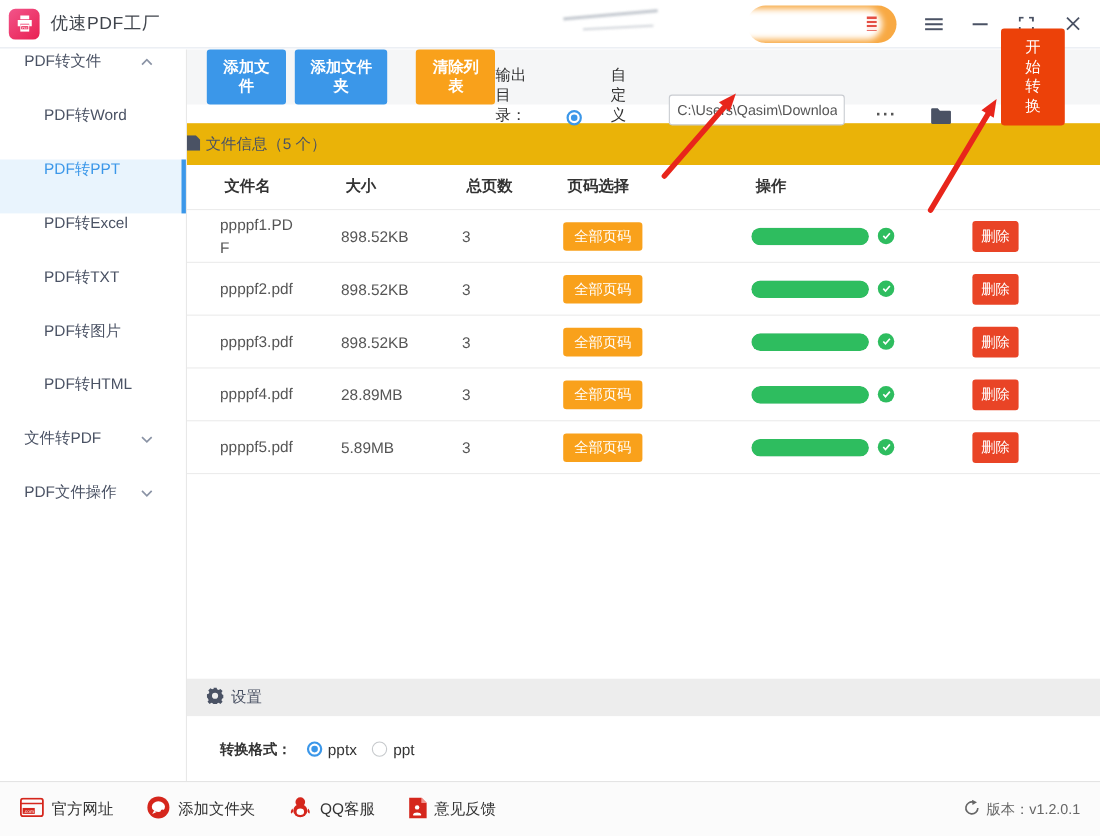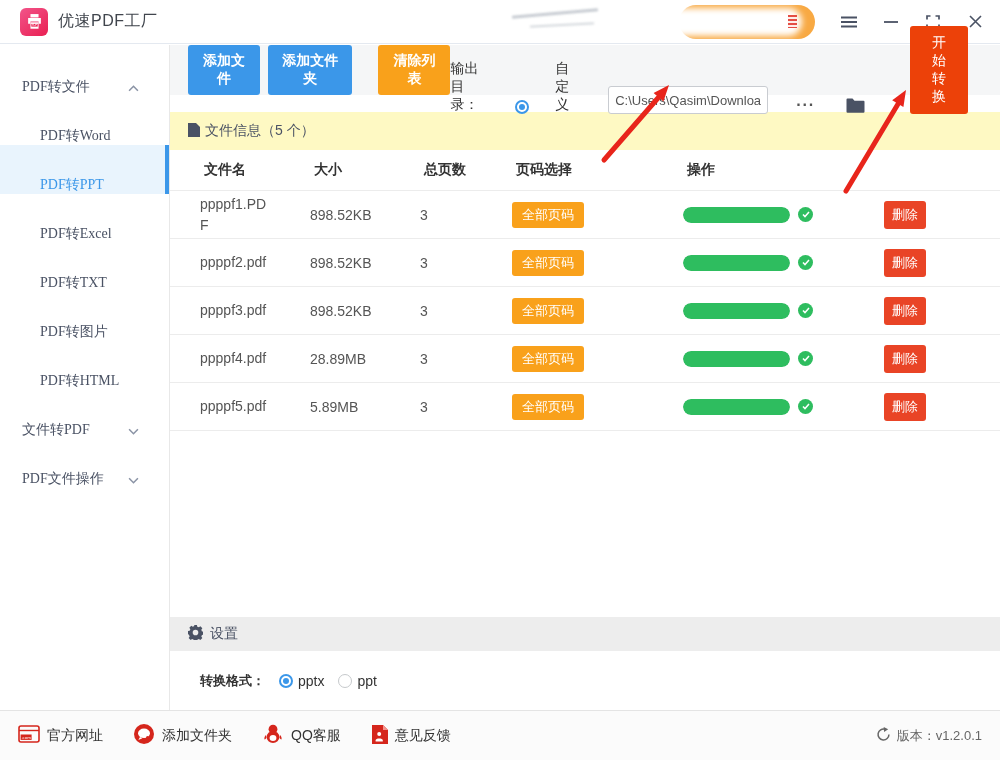--- a/index.html
+++ b/index.html
@@ -2,21 +2,21 @@
 <html><head>
 <meta charset="utf-8">
 <style>
   * { margin:0; padding:0; box-sizing:border-box; }
   html,body { background:#fff; }
   body { font-family:"Liberation Sans","DejaVu Sans",sans-serif; }
   .app { position:relative; width:1000px; height:760px; background:#fff; overflow:hidden; }
 
   
   .titlebar { position:absolute; top:0; left:0; width:1000px; height:44px; background:#fff;
-              border-bottom:1px solid #e4e9f0; display:flex; align-items:center; padding:0 14px 0 20px; }
+              border-bottom:1px solid #e4e9f0; display:flex; align-items:center; padding:0 14px 0 8px; }
   .logo { width:28px; height:28px; border-radius:6px; background:linear-gradient(140deg,#f2548a,#e92052);
           display:flex; align-items:center; justify-content:center; flex:0 0 auto; }
   .app-title { margin-left:10px; font-size:16px; color:#40454d; letter-spacing:.5px; }
   .win-controls { margin-left:auto; display:flex; align-items:center; gap:20px; }
   .win-btn { width:22px; height:22px; display:flex; align-items:center; justify-content:center; cursor:pointer; background:none; border:none; }
 
   
   .promo { position:absolute; left:500px; top:3px; width:318px; height:38px; }
   .promo-smudge::before { content:""; position:absolute; left:12px; top:9px; width:86px; height:3px;
         background:#a9b0ba; transform:rotate(-5deg); filter:blur(1.2px); opacity:.65; }
@@ -24,21 +24,21 @@
         background:#b8bec6; transform:rotate(-3deg); filter:blur(1.2px); opacity:.6; }
   .promo-pill { position:absolute; right:3px; top:2px; width:136px; height:34px; border-radius:17px; background:#f8a943; }
   .promo-pill::before { content:""; position:absolute; left:-60px; top:3px; right:13px; bottom:3px;
         background:#fff; border-radius:14px; filter:blur(3px); }
   .promo-redmark { position:absolute; right:18px; top:10px; width:9px; height:13px; opacity:.85;
         background:repeating-linear-gradient(180deg,#e03024 0 2px,#ffece8 2px 4px); filter:blur(.4px); }
 
   
   .sidebar { position:absolute; top:45px; left:0; width:170px; height:665px; background:#fff;
              border-right:1px solid #e8e8e8; padding-top:2px; }
-  .side-item { height:49px; display:flex; align-items:flex-end; font-size:14px; color:#4a5264; cursor:pointer;font-family:Liberation Serif, serif; }
+  .side-item { height:49px; display:flex; align-items:flex-start; font-size:14px; color:#4a5264; cursor:pointer; }
   .side-group { padding:0 30px 0 22px; }
   .side-group .chev { margin-left:auto; }
   .side-sub { padding-left:40px; }
   .side-sub.active { background:#e9f4fd; color:#3b97e9; border-right:4px solid #3b97e9; }
 
   
   .main { position:absolute; top:45px; left:170px; width:830px; height:665px; background:#fff; }
   .toolbar { height:50px; background:#f5f6f7; display:flex; align-items:center; padding:0 32px 0 18px; }
   .btn { border:none; border-radius:3px; color:#fff; font-size:14px; padding:7px 12px; cursor:pointer;
          font-family:inherit;font-weight:bold; }
@@ -56,22 +56,22 @@
   .out-group .radio { margin-left:10px; }
   .path-input { margin-left:12px; width:160px; height:28px; border:1px solid #c9ccd1; border-radius:3px;
                 background:#fff; padding:0 6px; font-size:13px; color:#555; font-family:inherit;
                 white-space:nowrap; overflow:hidden; }
   .dots-btn { margin-left:8px; border:none; background:none; font-size:16px; font-weight:bold; color:#555;
               letter-spacing:1px; cursor:pointer; }
   .folder-btn { margin-left:10px; border:none; background:none; cursor:pointer; display:flex; }
   .start-btn { margin-left:24px; background:#ec4109; color:#fff; border:none; border-radius:3px;
                font-size:14px; padding:8px 15px; cursor:pointer; font-family:inherit; }
 
-  .fileinfo-bar { margin-top:17px; height:38px; background:#fef9c3; display:flex; align-items:center;
-                  padding-left:18px; color:#4a5264; font-size:14px; }
+  .fileinfo-bar { margin-top:17px; height:38px; background:#eab308; display:flex; align-items:center;
+                  color:#4a5264; font-size:14px; }
   .fileinfo-bar .ttl { margin-left:5px; }
 
   .thead { display:flex; align-items:center; height:41px; border-bottom:1px solid #ececec;
            padding-left:34px; font-size:14px; font-weight:bold; color:#333; }
   .trow { display:flex; align-items:center; min-height:48px; border-bottom:1px solid #ececec;
           padding-left:30px; font-size:14px; color:#555; }
   .c1 { width:110px; } .c2 { width:110px; } .c3 { width:92px; } .c4 { width:171px; } .c5 { width:201px; }
   .c6 { flex:1; }
   .fname { display:inline-block; max-width:70px; word-break:break-all; line-height:1.45; }
   .btn-pages { background:#f9a11b; border:none; border-radius:3px; color:#fff; font-size:13px;

